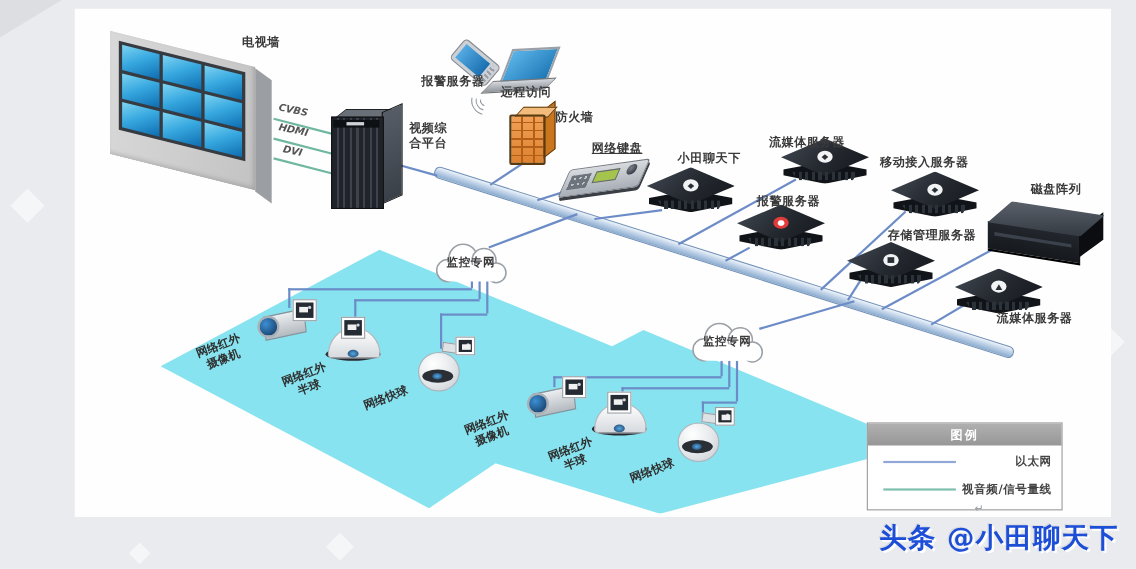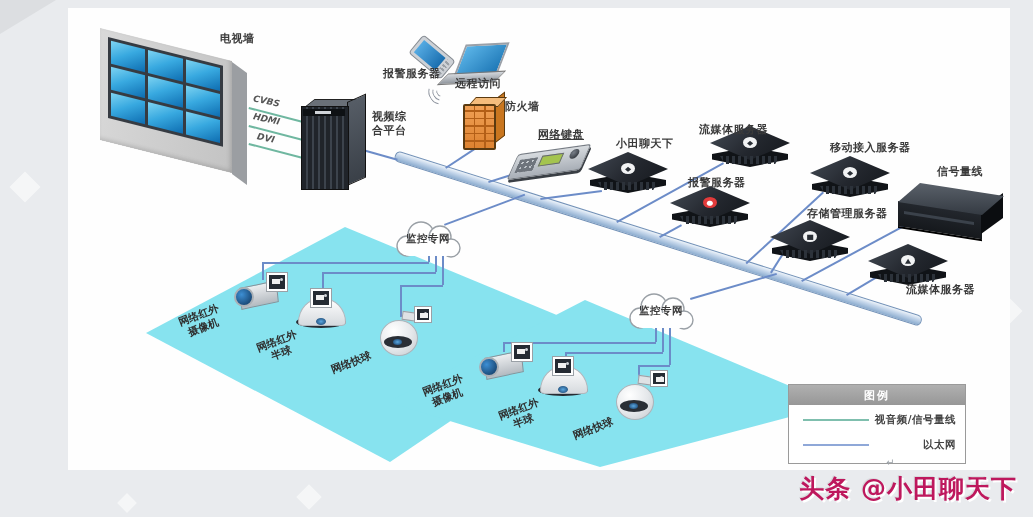--- a/index.html
+++ b/index.html
@@ -126,21 +126,21 @@
   
   .legend{position:absolute;left:788px;top:384px;width:176px;height:78px;background:#fff;border:1px solid #9a9a9a;z-index:5;}
   .lg-head{height:20px;background:linear-gradient(#b0b0b0,#979797);display:flex;align-items:center;justify-content:center;
      color:#fff;font-size:11px;font-weight:bold;letter-spacing:2px;}
   .lg-row{display:flex;align-items:center;height:21px;margin-top:4px;}
   .lg-line{width:66px;height:2px;margin-left:14px;}
   .lg-line.eth{background:#8fa8d8;}
   .lg-line.sig{background:#7fbfae;}
   .lg-row .lbl{position:static;margin-left:auto;margin-right:9px;font-size:10.5px;font-weight:bold;color:#444;}
   
-  .watermark{position:absolute;right:16px;top:472px;font-size:25px;font-weight:bold;color:#be185d;
+  .watermark{position:absolute;right:16px;top:472px;font-size:25px;font-weight:bold;color:#1d4ed8;
      letter-spacing:1px;text-shadow:2px 2px 0 #ffffff,-1px -1px 0 #d8dadd;z-index:6;white-space:nowrap;}
   .retmark{position:absolute;left:886px;top:457px;font-size:10px;color:#9aa0a6;z-index:6;}
 </style>
 </head>
 <body>
 
 <div id="stage">
 
   <div class="deco-dark" style="left:0;top:0;width:56px;height:34px;clip-path:polygon(0 0,100% 0,0 100%);"></div>
   <div class="deco" style="left:14px;top:176px;width:22px;height:22px;"></div>
@@ -267,21 +267,21 @@
     <div class="emblem">◆</div>
   </div>
   <div class="lbl" style="left:699px;top:122px;">流媒体服务器</div>
 
   <div class="server" style="left:810px;top:156px;">
     <div class="srv-base"></div>
       <div class="srv-top"></div>
       <div class="srv-vents"></div>
     <div class="emblem">◆</div>
   </div>
-  <div class="lbl" style="left:830px;top:140px;text-align:right;">移动接入服务器</div>
+  <div class="lbl" style="left:800px;top:140px;text-align:right;">移动接入服务器</div>
 
   <div class="server" style="left:670px;top:186px;">
     <div class="srv-base"></div>
       <div class="srv-top"></div>
       <div class="srv-vents"></div>
     <div class="emblem red">●</div>
   </div>
   <div class="lbl" style="left:688px;top:175px;">报警服务器</div>
 
   <div class="server" style="left:770px;top:220px;">
@@ -299,21 +299,21 @@
     <div class="emblem">▲</div>
   </div>
   <div class="lbl" style="left:906px;top:282px;">流媒体服务器</div>
 
   <div class="diskarray">
     <div class="da-front"></div>
     <div class="da-slot"></div>
     <div class="da-side"></div>
     <div class="da-top"></div>
   </div>
-  <div class="lbl" style="left:937px;top:164px;">信号量线</div>
+  <div class="lbl" style="left:937px;top:164px;">磁盘阵列</div>
 
   <div class="cloud" style="left:390px;top:220px;">
     <svg width="76" height="42" viewBox="0 0 76 42">
       <g fill="#ffffff" stroke="#9aa0a6" stroke-width="1.4">
         <circle cx="17" cy="26" r="10"></circle>
           <circle cx="31" cy="15" r="13"></circle>
           <circle cx="50" cy="17" r="11"></circle>
         <circle cx="61" cy="28" r="9"></circle>
           <rect x="12" y="21" width="52" height="15" rx="7" stroke="none"></rect>
       </g>
@@ -401,24 +401,24 @@
         <div class="scr-in"></div>
       </div>
   </div>
   <div class="cam-lbl" style="left:572px;top:422px;">
     <span>网络快球</span>
   </div>
 
   <div class="legend">
     <div class="lg-head">图例</div>
     <div class="lg-row">
+      <div class="lg-line eth"></div>
+      <span class="lbl">以太网</span>
+    </div>
+    <div class="lg-row">
       <div class="lg-line sig"></div>
       <span class="lbl">视音频/信号量线</span>
     </div>
-    <div class="lg-row">
-      <div class="lg-line eth"></div>
-      <span class="lbl">以太网</span>
-    </div>
   </div>
 
   <div class="retmark">↵</div>
   <div class="watermark">头条 @小田聊天下</div>
 </div>
 
 </body></html>

